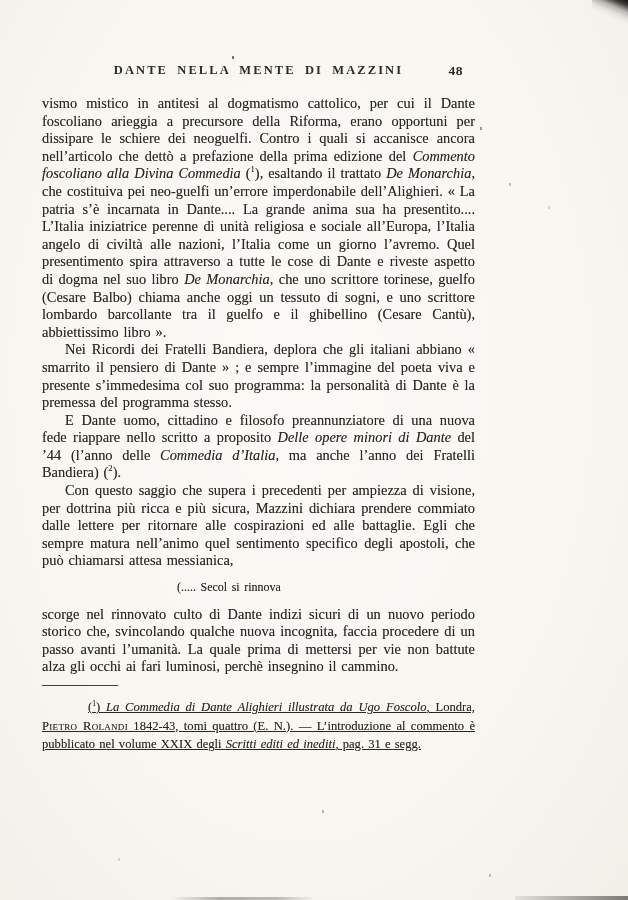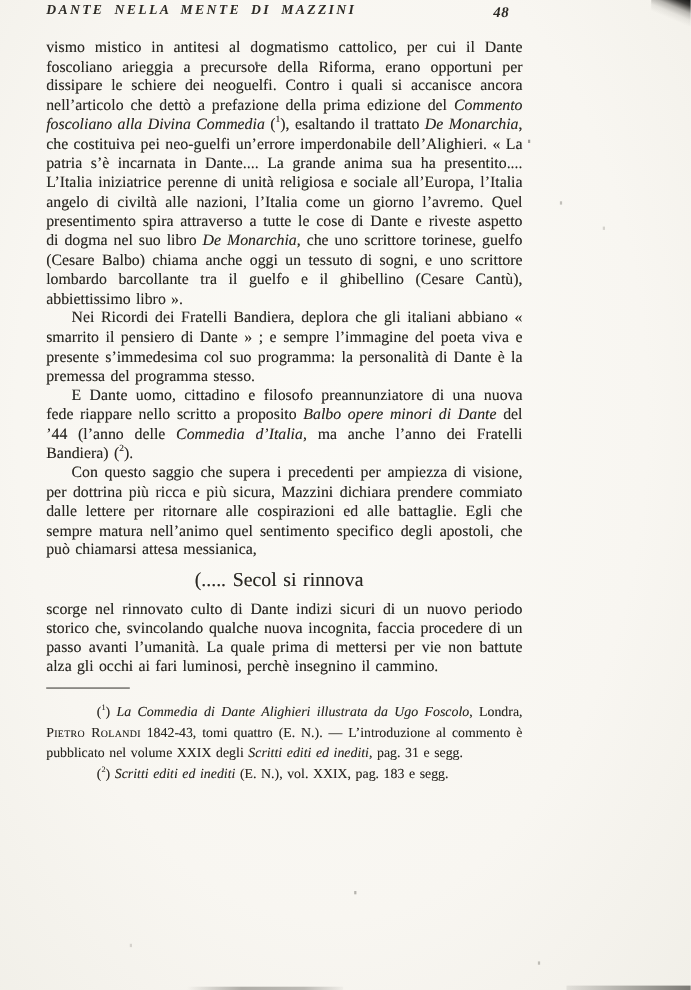--- a/index.html
+++ b/index.html
@@ -15,21 +15,22 @@
     position: relative;
     width: 628px; height: 900px;
     background: radial-gradient(ellipse at 48% 42%, #fbfaf6 0%, #f8f6f1 62%, #f1efe8 100%);
     color: #2a2823;
   }
   
   .running-header {
     position: relative;
     width: 433px;
     margin: 0 0 0 42px;
-    font-style: italic;
+    padding-top: 60px;
+    text-align: center;
   }
   .header-title {
     font-size: 12.5px;
     font-weight: 700;
     letter-spacing: 2.1px;
     word-spacing: 4px;
     color: #2e2c27;
   }
   .page-number {
     position: absolute;
@@ -50,30 +51,31 @@
     text-align: justify;
     word-spacing: 1.2px;
     text-shadow: 0 0 0.4px rgba(42, 40, 35, 0.45);
   }
   .para.indent { text-indent: 23px; }
   .seg-i { font-style: italic; }
   .seg-sc { font-variant: small-caps; letter-spacing: 0.3px; }
   .seg-sup { font-size: 60%; vertical-align: super; line-height: 0; }
   .verse {
     margin: 8px 0 8px 116px;
-    font-size: 18px;
+    font-size: 12px;
     line-height: 19.5px;
     word-spacing: 1.5px;
     text-shadow: 0 0 0.4px rgba(42, 40, 35, 0.45);
   }
   .verse-line.verse-first { text-indent: 19px; }
   
   .footnote-block {
     width: 433px;
     margin: 9px 16px 0 42px;
+    text-decoration: underline;
   }
   .footnote-rule {
     width: 76px;
     border: none;
     border-top: 1.6px solid #43413c;
     margin: 0 0 12px 0;
   }
   .footnote {
     margin: 0;
     font-size: 12.6px;
@@ -131,33 +133,32 @@
 <div class="page">
 
   <div class="running-header">
     <span class="header-title">DANTE NELLA MENTE DI MAZZINI</span>
     <span class="page-number">48</span>
   </div>
 
   <div class="page-body">
       <p class="para"><span>vismo mistico in antitesi al dogmatismo cattolico, per cui il Dante foscoliano arieggia a precursore della Riforma, erano opportuni per dissipare le schiere dei neoguelfi. Contro i quali si accanisce ancora nell’articolo che dettò a prefazione della prima edizione del </span><span class="seg-i">Commento foscoliano alla Divina Commedia</span><span> (</span><span class="seg-sup">1</span><span>), esaltando il trattato </span><span class="seg-i">De Monarchia</span><span>, che costituiva pei neo-guelfi un’errore imperdonabile dell’Alighieri. « La patria s’è incarnata in Dante.... La grande anima sua ha presentito.... L’Italia iniziatrice perenne di unità religiosa e sociale all’Europa, l’Italia angelo di civiltà alle nazioni, l’Italia come un giorno l’avremo. Quel presentimento spira attraverso a tutte le cose di Dante e riveste aspetto di dogma nel suo libro </span><span class="seg-i">De Monarchia</span><span>, che uno scrittore torinese, guelfo (Cesare Balbo) chiama anche oggi un tessuto di sogni, e uno scrittore lombardo barcollante tra il guelfo e il ghibellino (Cesare Cantù), abbiettissimo libro ».</span></p>
       <p class="para indent"><span>Nei Ricordi dei Fratelli Bandiera, deplora che gli italiani abbiano « smarrito il pensiero di Dante » ; e sempre l’immagine del poeta viva e presente s’immedesima col suo programma: la personalità di Dante è la premessa del programma stesso.</span></p>
-      <p class="para indent"><span>E Dante uomo, cittadino e filosofo preannunziatore di una nuova fede riappare nello scritto a proposito </span><span class="seg-i">Balbo opere minori di Dante</span><span> del ’44 (l’anno delle </span><span class="seg-i">Commedia d’Italia</span><span>, ma anche l’anno dei Fratelli Bandiera) (</span><span class="seg-sup">2</span><span>).</span></p>
+      <p class="para indent"><span>E Dante uomo, cittadino e filosofo preannunziatore di una nuova fede riappare nello scritto a proposito </span><span class="seg-i">Delle opere minori di Dante</span><span> del ’44 (l’anno delle </span><span class="seg-i">Commedia d’Italia</span><span>, ma anche l’anno dei Fratelli Bandiera) (</span><span class="seg-sup">2</span><span>).</span></p>
       <p class="para indent"><span>Con questo saggio che supera i precedenti per ampiezza di visione, per dottrina più ricca e più sicura, Mazzini dichiara prendere commiato dalle lettere per ritornare alle cospirazioni ed alle battaglie. Egli che sempre matura nell’animo quel sentimento specifico degli apostoli, che può chiamarsi attesa messianica,</span></p>
       <div class="verse">
         <div class="verse-line verse-first">(..... Secol si rinnova</div>
       </div>
       <p class="para"><span>scorge nel rinnovato culto di Dante indizi sicuri di un nuovo periodo storico che, svincolando qualche nuova incognita, faccia procedere di un passo avanti l’umanità. La quale prima di mettersi per vie non battute alza gli occhi ai fari luminosi, perchè insegnino il cammino.</span></p>
     </div>
 
   <div class="footnote-block">
     <hr class="footnote-rule">
     <div>
         <p class="footnote"><span>(</span><span class="seg-sup">1</span><span>) </span><span class="seg-i">La Commedia di Dante Alighieri illustrata da Ugo Foscolo</span><span>, Londra, </span><span class="seg-sc">Pietro Rolandi</span><span> 1842-43, tomi quattro (E. N.). — L’introduzione al commento è pubblicato nel volume XXIX degli </span><span class="seg-i">Scritti editi ed inediti</span><span>, pag. 31 e segg.</span></p>
-        <p class="footnote"><span>(</span><span class="seg-sup">2</span><span>) </span><span class="seg-i">Scritti editi ed inediti</span><span> (E. N.), vol. XXIX, pag. 183 e segg.</span></p>
       </div>
   </div>
 
   <div class="corner-blob-tr"></div>
   <div class="bottom-strip-left"></div>
   <div class="bottom-strip-right"></div>
   <div class="specks"></div>
 
 </div>
 

